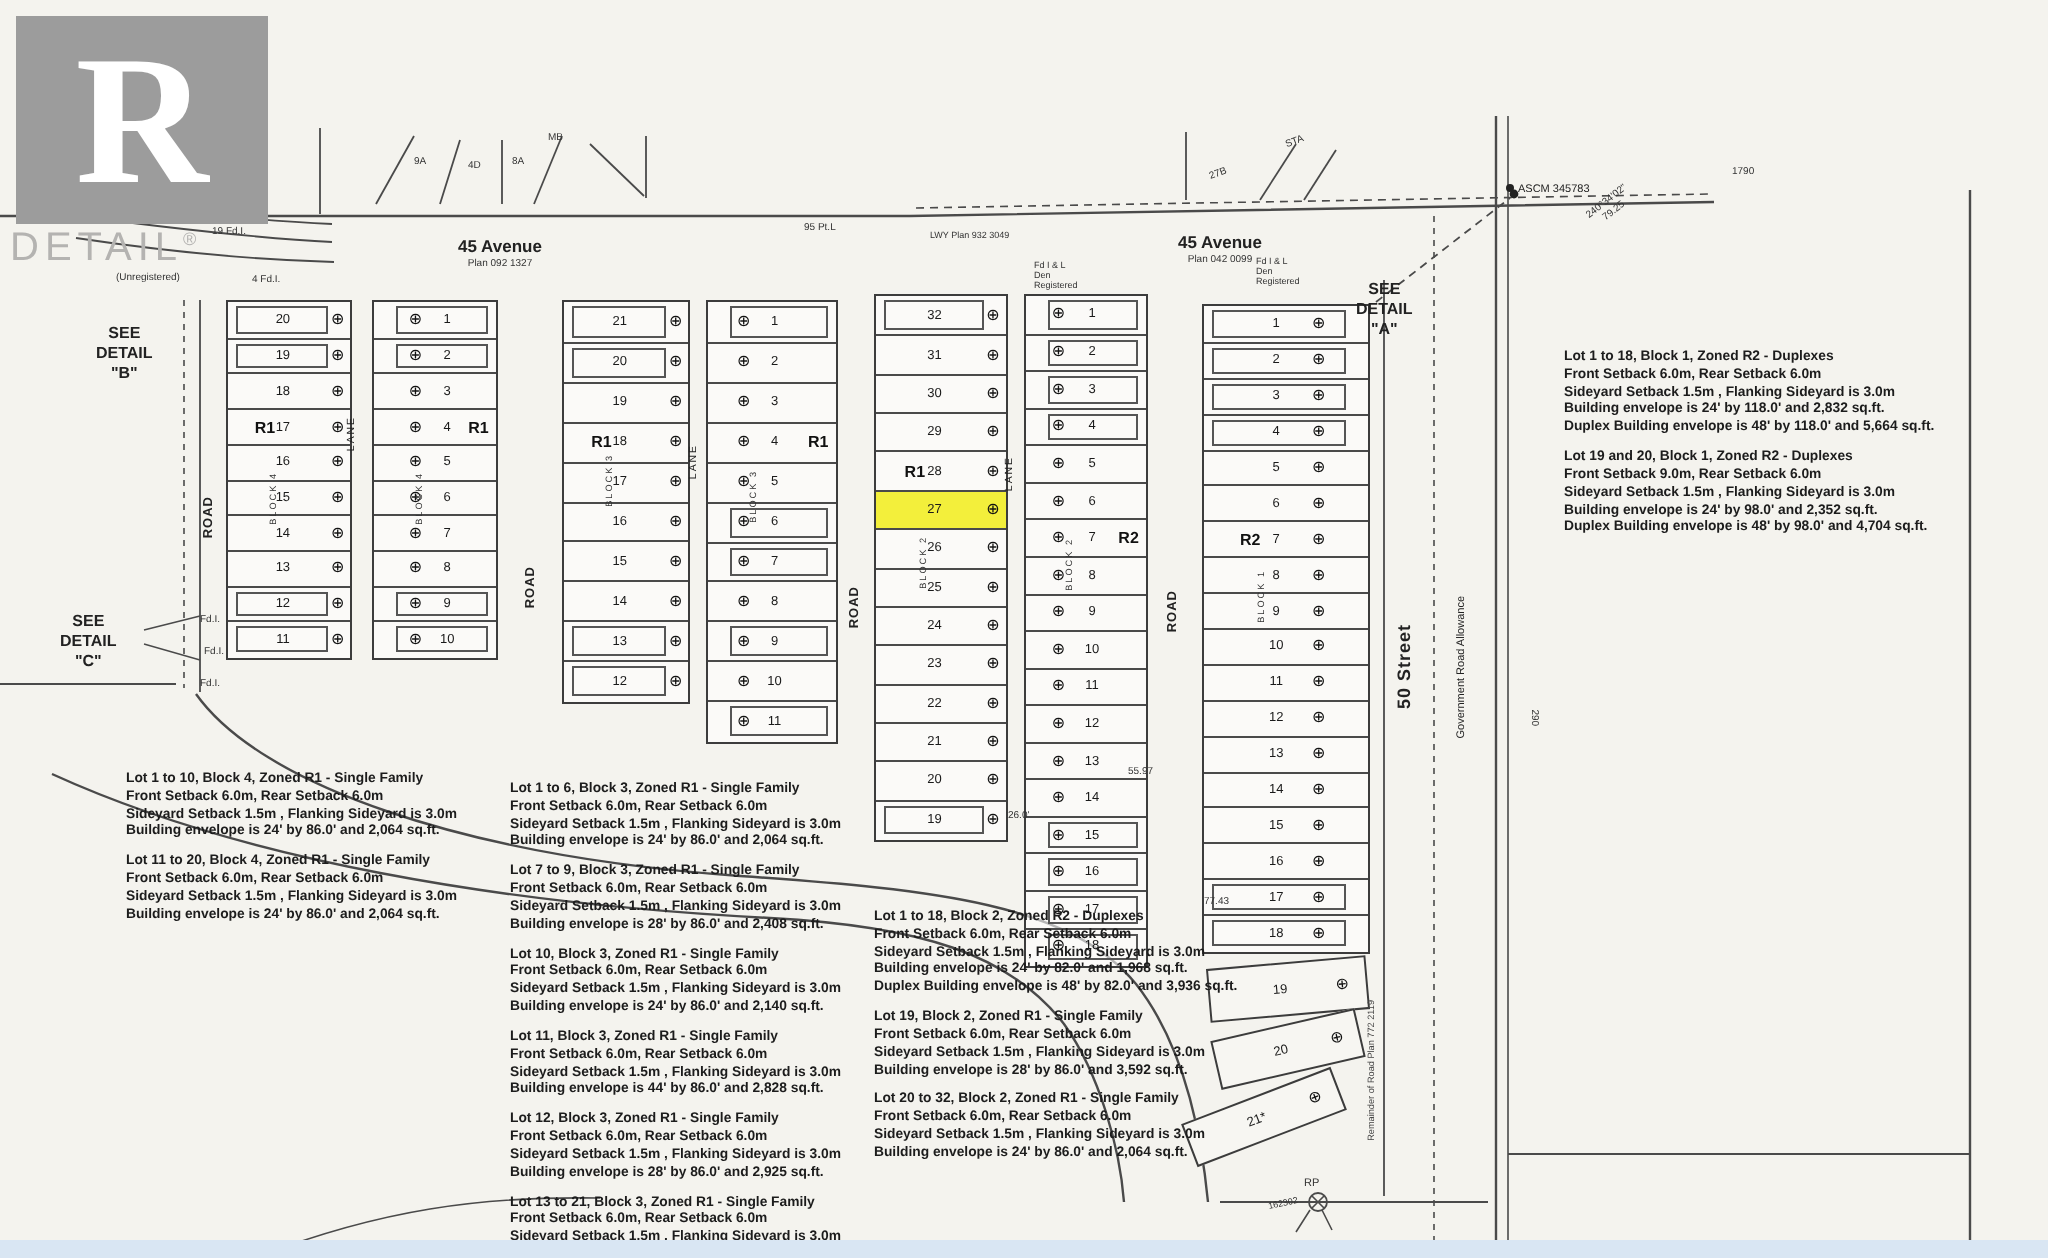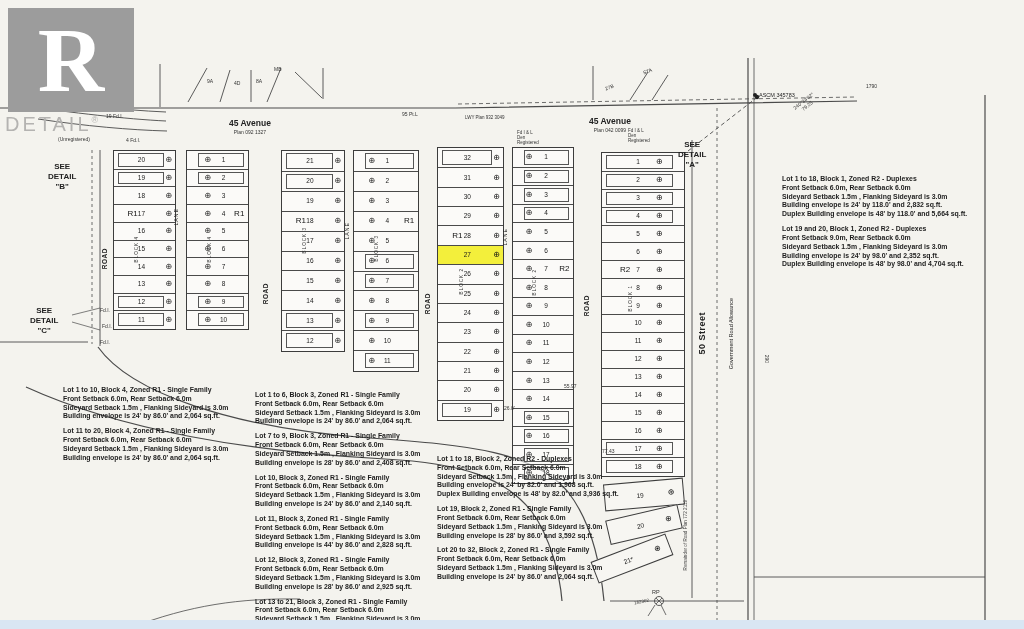--- a/index.html
+++ b/index.html
@@ -15,21 +15,21 @@
   .logo-word sup{font-size:9px;}
   
   .col{position:absolute;border:1.4px solid #3c3c3c;background:rgba(255,255,255,.6);
        box-sizing:border-box;z-index:5;}
   .lot{position:relative;border-top:1px solid #4a4a4a;box-sizing:border-box;}
   .lot.first{border-top:none;}
   .lot.hl{background:#f3ef3b;}
   .lnum{position:absolute;top:50%;transform:translate(-50%,-52%);font-size:6.5px;color:#1a1a1a;}
   .mk{position:absolute;top:50%;transform:translate(-50%,-52%);font-size:8px;color:#111;line-height:1;}
   .env{position:absolute;top:2px;bottom:2px;border:0.9px solid #555;}
-  .zone{position:absolute;top:50%;transform:translateY(-52%);font-size:8px;font-weight:normal;color:#111;}
+  .zone{position:absolute;top:50%;transform:translateY(-52%);font-size:8px;font-weight:bold;color:#111;}
   .blk{position:absolute;writing-mode:vertical-rl;transform:rotate(180deg);font-size:4.6px;
        letter-spacing:1px;color:#333;}
   .xlot{position:absolute;border:1.2px solid #3c3c3c;background:#f7f6f2;z-index:5;box-sizing:border-box;}
   
   .vlab{position:absolute;writing-mode:vertical-rl;transform:rotate(180deg);z-index:6;color:#222;}
   .lane-lab{font-size:5.2px;letter-spacing:1px;}
   .road-lab{font-size:6.5px;font-weight:bold;letter-spacing:.5px;}
   .st50{font-size:9px;font-weight:bold;letter-spacing:.5px;}
   .gov{font-size:5.5px;}
   .rem{font-size:4.6px;color:#444;}

